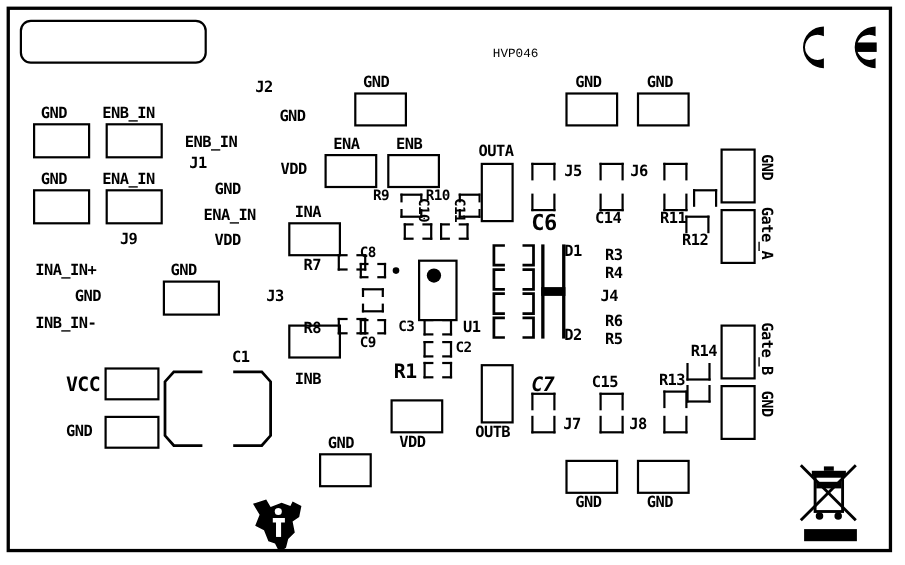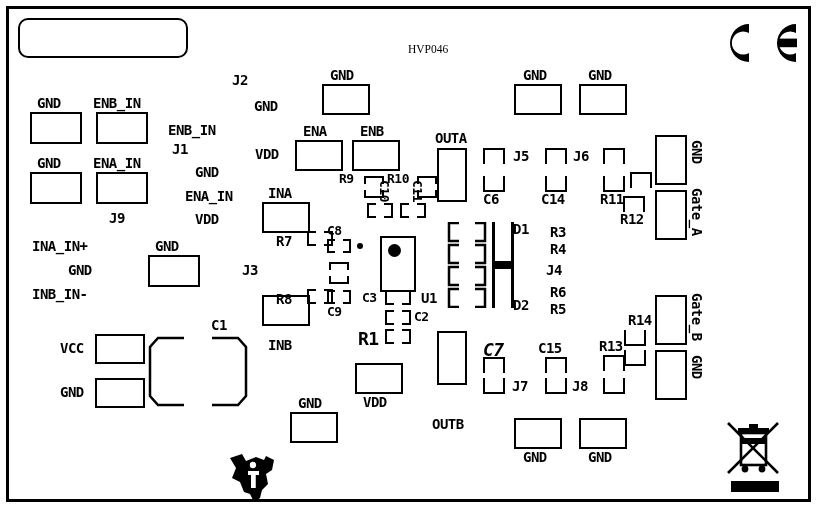--- a/index.html
+++ b/index.html
@@ -67,24 +67,25 @@
   
   .hdr{
     position:absolute;
     font-family:"Liberation Sans", sans-serif;
     font-weight:700;
     color:#000;
     white-space:nowrap;
   }
   .subhdr{
     position:absolute;
-    font-family:Liberation Serif, serif;
+    font-family:Liberation Mono, monospace;
     font-weight:400;
     color:#000;
     white-space:nowrap;
+    margin-left:40px;
   }
 
   
   #ti-word{
     position:absolute;
     font-family:"Liberation Serif", serif;
     font-weight:700;
     color:#000;
     white-space:nowrap;
     letter-spacing:0.5px;
@@ -123,21 +124,21 @@
 
   <div class="lbl" style="left:109px; top:211px; font-size:14px;">J9</div>
 
   <div class="lbl" style="left:32px; top:239px; font-size:14px;">INA_IN+</div>
   <div class="lbl" style="left:68px; top:263px; font-size:14px;">GND</div>
   <div class="lbl" style="left:32px; top:287px; font-size:14px;">INB_IN-</div>
 
   <div class="lbl" style="left:155px; top:239px; font-size:14px;">GND</div>
   <div class="pad" style="left:148px; top:255px; width:52px; height:32px;"></div>
 
-  <div class="lbl" style="left:60px; top:341px; font-size:14px;">VCC</div>
+  <div class="lbl" style="left:60px; top:341px; font-size:18px;">VCC</div>
   <div class="pad" style="left:95px; top:334px; width:50px; height:30px;"></div>
 
   <div class="lbl" style="left:60px; top:385px; font-size:14px;">GND</div>
   <div class="pad" style="left:95px; top:378px; width:50px; height:30px;"></div>
 
   <div style="position:absolute; left:148px; top:336px;">
     <svg width="100" height="72" viewBox="0 0 100 72">
       <path d="M36 2 L10 2 L2 11 L2 60 L10 69 L36 69" fill="none" stroke="#000" stroke-width="2.5"></path>
       <path d="M64 2 L90 2 L98 11 L98 60 L90 69 L64 69" fill="none" stroke="#000" stroke-width="2.5"></path>
     </svg>
@@ -277,21 +278,21 @@
   <div class="lbl" style="left:550px; top:225px; font-size:14px;">R3</div>
   <div class="lbl" style="left:550px; top:242px; font-size:14px;">R4</div>
   <div class="lbl" style="left:546px; top:263px; font-size:14px;">J4</div>
   <div class="lbl" style="left:550px; top:285px; font-size:14px;">R6</div>
   <div class="lbl" style="left:550px; top:302px; font-size:14px;">R5</div>
 
   <div class="lbl" style="left:435px; top:131px; font-size:14px;">OUTA</div>
   <div class="pad" style="left:437px; top:148px; width:30px; height:54px;"></div>
 
   <div class="pad" style="left:437px; top:331px; width:30px; height:54px;"></div>
-  <div class="lbl" style="left:432px; top:386px; font-size:14px;margin-top:31px;">OUTB</div>
+  <div class="lbl" style="left:432px; top:386px; font-size:14px;">OUTB</div>
 
   <div class="lbl" style="left:523px; top:68px; font-size:14px;">GND</div>
   <div class="pad" style="left:514px; top:84px; width:48px; height:31px;"></div>
 
   <div class="lbl" style="left:588px; top:68px; font-size:14px;">GND</div>
   <div class="pad" style="left:579px; top:84px; width:48px; height:31px;"></div>
 
   <div class="smd v" style="left:483px; top:148px; width:22px; height:16px;">
     <div class="br a" style="width:22px; height:16px; border-bottom:none;"></div>
 
@@ -304,21 +305,21 @@
   <div class="lbl" style="left:573px; top:149px; font-size:14px;">J6</div>
   <div class="smd v" style="left:603px; top:148px; width:22px; height:16px;">
     <div class="br a" style="width:22px; height:16px; border-bottom:none;"></div>
 
   </div>
 
   <div class="smd v" style="left:483px; top:176px; width:22px; height:16px;">
 
     <div class="br b" style="width:22px; height:16px; border-top:none;"></div>
   </div>
-  <div class="lbl" style="left:483px; top:192px; font-size:14px;">C6</div>
+  <div class="lbl" style="left:483px; top:192px; font-size:20px;">C6</div>
 
   <div class="smd v" style="left:545px; top:176px; width:22px; height:16px;">
 
     <div class="br b" style="width:22px; height:16px; border-top:none;"></div>
   </div>
   <div class="lbl" style="left:541px; top:192px; font-size:14px;">C14</div>
 
   <div class="smd v" style="left:603px; top:176px; width:22px; height:16px;">
 
     <div class="br b" style="width:22px; height:16px; border-top:none;"></div>

